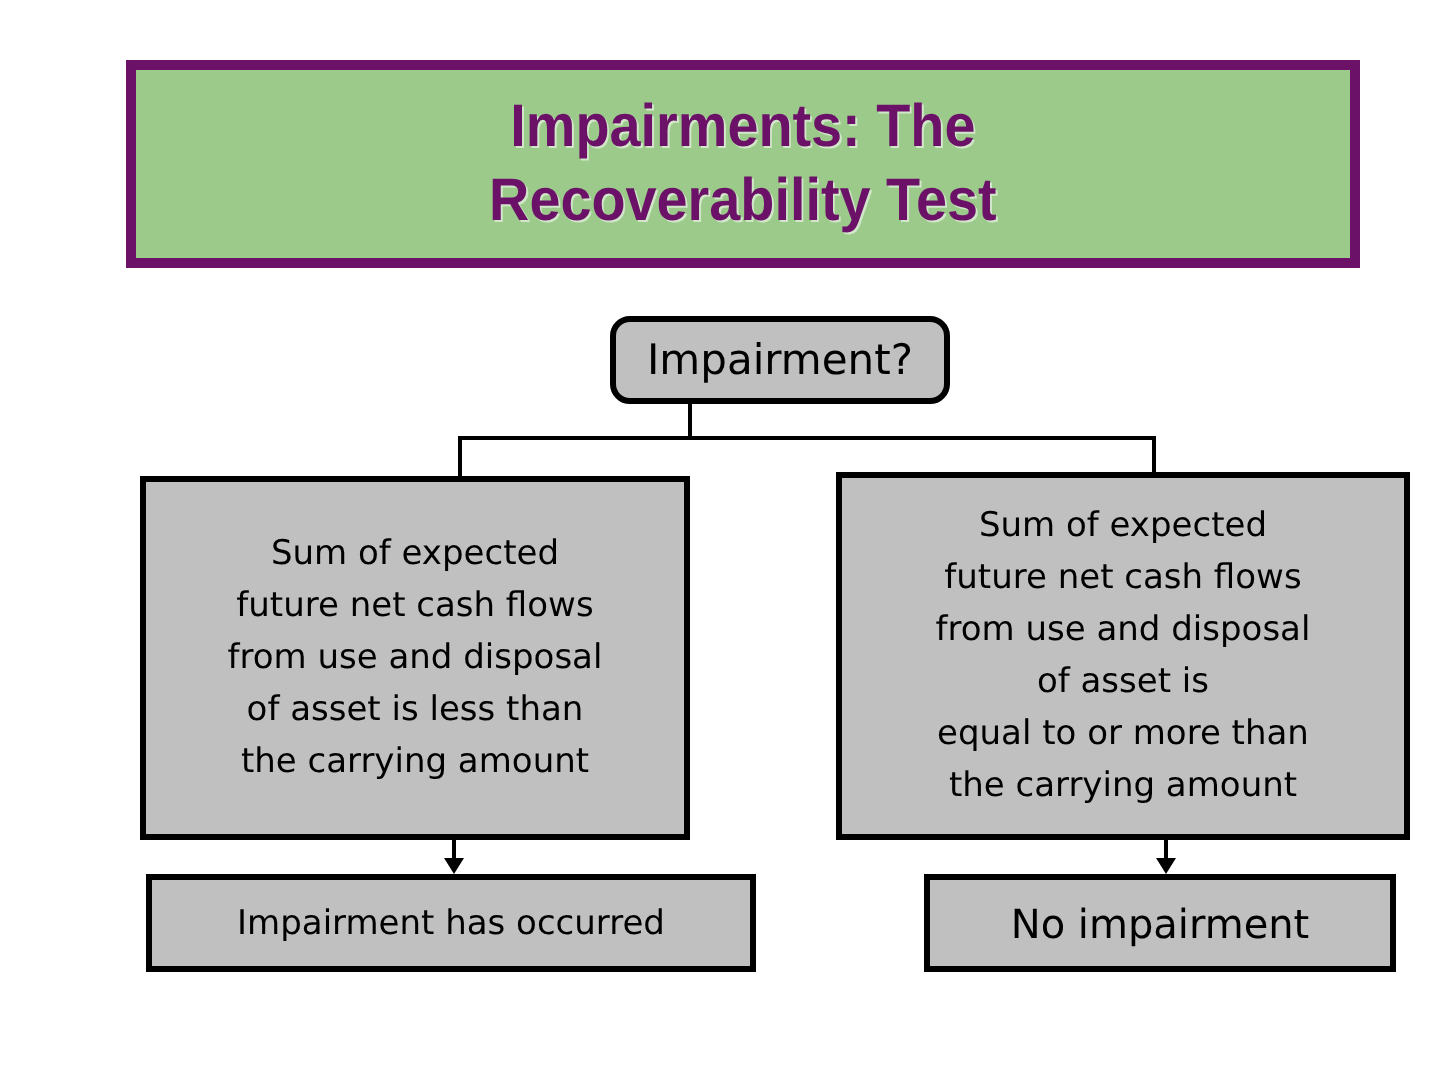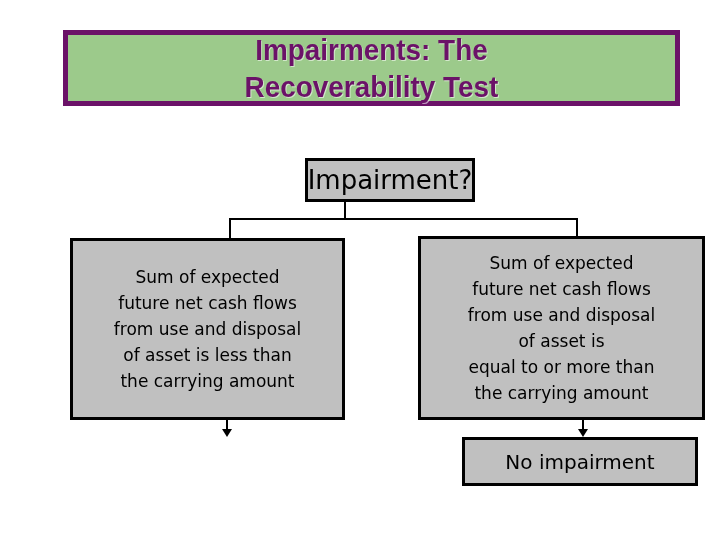--- a/index.html
+++ b/index.html
@@ -15,21 +15,21 @@
     overflow: hidden;
     font-family: "DejaVu Sans", sans-serif;
   }
 
   
   #title-box {
     position: absolute;
     left: 63px;
     top: 30px;
     width: 617px;
-    height: 76px;
+    height: 104px;
     box-sizing: border-box;
     background: #9CCA8B;
     border: 5px solid #6B1268;
     display: flex;
     align-items: center;
     justify-content: center;
   }
   #title-text {
     color: #6B1268;
     font-family: "Liberation Sans Narrow", "Liberation Sans", sans-serif;
@@ -56,22 +56,23 @@
     font-family: "DejaVu Sans", "Liberation Sans", sans-serif;
     text-align: center;
     white-space: pre-line;
   }
 
   #box-question {
     left: 305px;
     top: 158px;
     width: 170px;
     height: 44px;
-    font-size: 26px;
+    font-size: 21px;
     line-height: 24px;
+    border-radius: 10px;
   }
 
   #box-less-than {
     left: 70px;
     top: 238px;
     width: 275px;
     height: 182px;
     font-size: 17px;
     line-height: 26px;
   }
@@ -184,16 +185,17 @@
 from use and disposal
 of asset is
 equal to or more than
 the carrying amount</div>
 
   <div class="arrow-shaft" id="arrow-left-shaft"></div>
   <div class="arrow-head" id="arrow-left-head"></div>
   <div class="arrow-shaft" id="arrow-right-shaft"></div>
   <div class="arrow-head" id="arrow-right-head"></div>
 
+  <div class="flow-box" id="box-impaired">Impairment has occurred</div>
 
   <div class="flow-box" id="box-not-impaired">No impairment</div>
 
 </div>
 
 </body></html>

